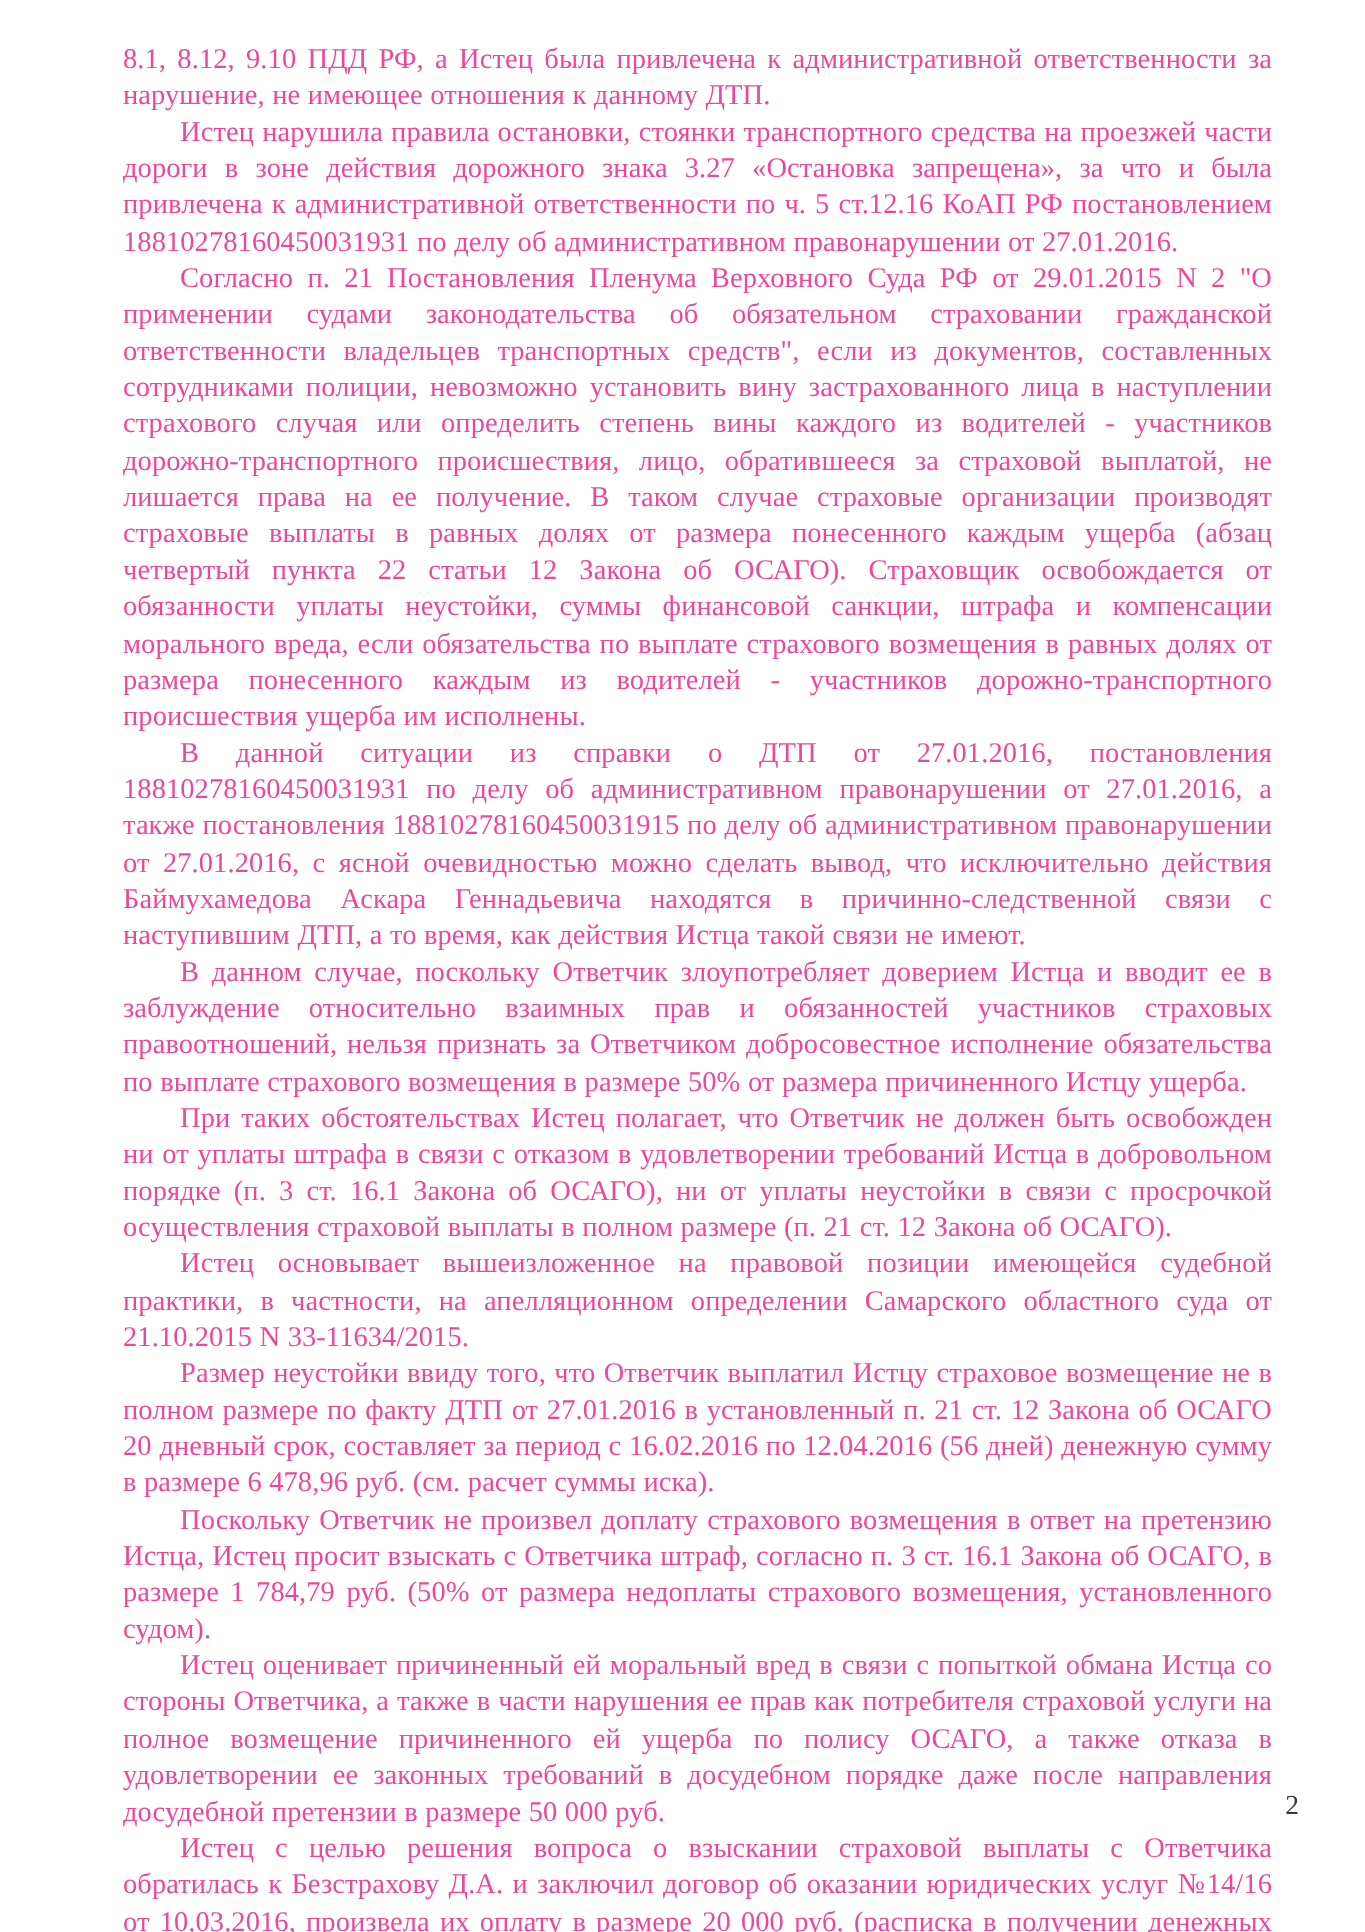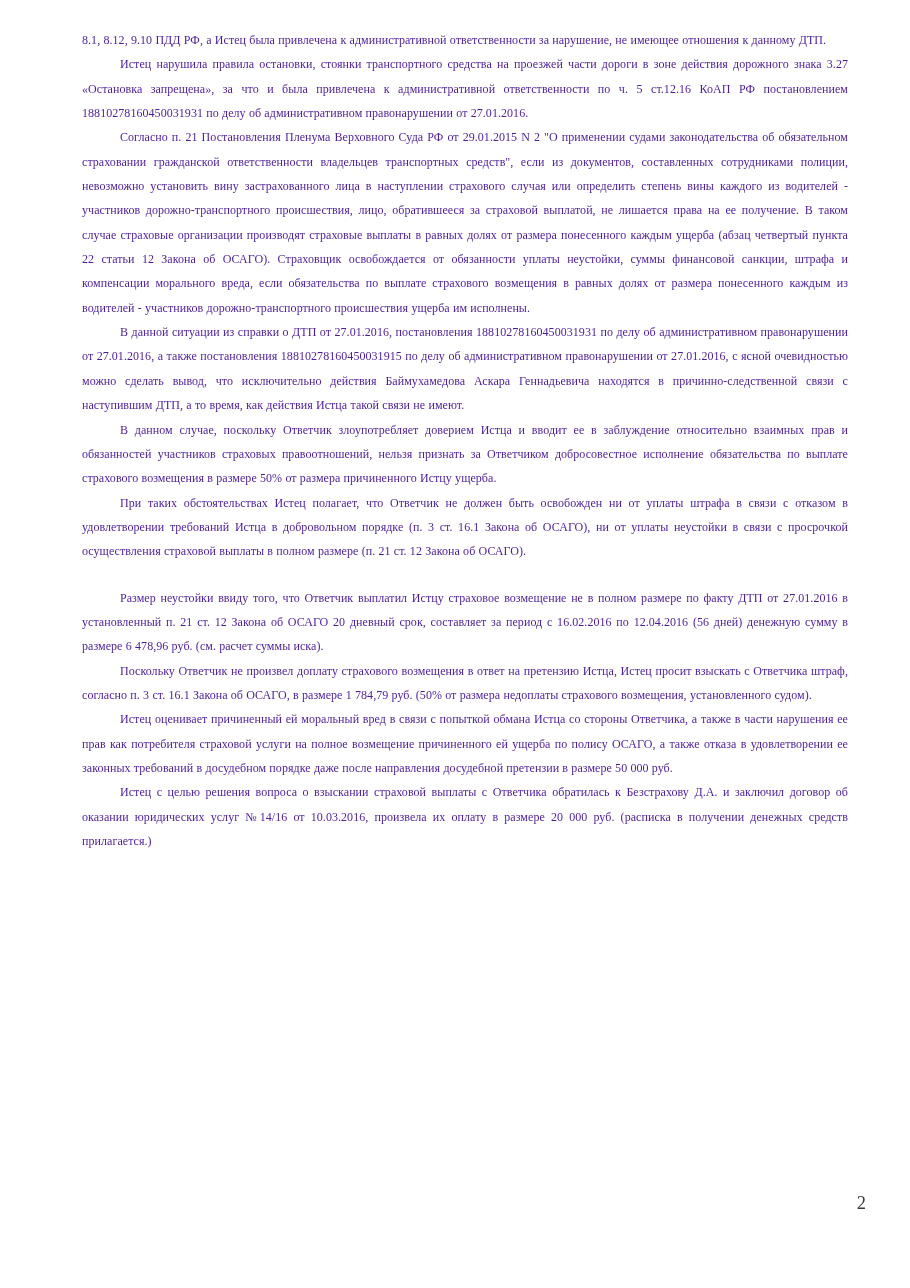--- a/index.html
+++ b/index.html
@@ -20,39 +20,38 @@
     box-sizing: border-box;
   }
   .doc-body {
     position: absolute;
     left: 82px;
     top: 28px;
     width: 766px;
   }
   .para {
     margin: 0;
-    font-size: 12px;
+    font-size: 19px;
     line-height: 24.35px;
-    color: #4c1d95;
+    color: #ec4899;
     text-align: justify;
     text-justify: inter-word;
     text-indent: 38px;
     letter-spacing: 0.05px;
     word-spacing: 0.2px;
     font-family: Liberation Serif, serif;
     -webkit-font-smoothing: antialiased;
   }
   .para.no-indent {
     text-indent: 0;
   }
   .para + .para {
     margin-top: 0;
   }
   .para.gap-before {
-    margin-top: 22px;
   }
   .page-number {
     position: absolute;
     left: 0;
     top: 1192px;
     width: 866px;
     text-align: right;
     font-size: 18.4px;
     line-height: 22px;
     color: #3a3a3a;
@@ -64,20 +63,21 @@
 
 <div class="page">
 
   <div class="doc-body">
     <p class="para no-indent">8.1, 8.12, 9.10 ПДД РФ, а Истец была привлечена к административной ответственности за нарушение, не имеющее отношения к данному ДТП.</p>
     <p class="para">Истец нарушила правила остановки, стоянки транспортного средства на проезжей части дороги в зоне действия дорожного знака 3.27 «Остановка запрещена», за что и была привлечена к административной ответственности по ч. 5 ст.12.16 КоАП РФ постановлением 18810278160450031931 по делу об административном правонарушении от 27.01.2016.</p>
     <p class="para">Согласно п. 21 Постановления Пленума Верховного Суда РФ от 29.01.2015 N 2 "О применении судами законодательства об обязательном страховании гражданской ответственности владельцев транспортных средств", если из документов, составленных сотрудниками полиции, невозможно установить вину застрахованного лица в наступлении страхового случая или определить степень вины каждого из водителей - участников дорожно-транспортного происшествия, лицо, обратившееся за страховой выплатой, не лишается права на ее получение. В таком случае страховые организации производят страховые выплаты в равных долях от размера понесенного каждым ущерба (абзац четвертый пункта 22 статьи 12 Закона об ОСАГО). Страховщик освобождается от обязанности уплаты неустойки, суммы финансовой санкции, штрафа и компенсации морального вреда, если обязательства по выплате страхового возмещения в равных долях от размера понесенного каждым из водителей - участников дорожно-транспортного происшествия ущерба им исполнены.</p>
     <p class="para">В данной ситуации из справки о ДТП от 27.01.2016, постановления 18810278160450031931 по делу об административном правонарушении от 27.01.2016, а также постановления 18810278160450031915 по делу об административном правонарушении от 27.01.2016, с ясной очевидностью можно сделать вывод, что исключительно действия Баймухамедова Аскара Геннадьевича находятся в причинно-следственной связи с наступившим ДТП, а то время, как действия Истца такой связи не имеют.</p>
     <p class="para">В данном случае, поскольку Ответчик злоупотребляет доверием Истца и вводит ее в заблуждение относительно взаимных прав и обязанностей участников страховых правоотношений, нельзя признать за Ответчиком добросовестное исполнение обязательства по выплате страхового возмещения в размере 50% от размера причиненного Истцу ущерба.</p>
     <p class="para">При таких обстоятельствах Истец полагает, что Ответчик не должен быть освобожден ни от уплаты штрафа в связи с отказом в удовлетворении требований Истца в добровольном порядке (п. 3 ст. 16.1 Закона об ОСАГО), ни от уплаты неустойки в связи с просрочкой  осуществления страховой выплаты в полном размере (п. 21 ст. 12 Закона об ОСАГО).</p>
+    <p class="para">Истец основывает вышеизложенное на правовой позиции имеющейся судебной практики, в частности, на апелляционном определении Самарского областного суда от 21.10.2015 N 33-11634/2015.</p>
     <p class="para gap-before">Размер неустойки ввиду того, что Ответчик выплатил Истцу страховое возмещение не в полном размере по факту ДТП от 27.01.2016 в установленный п. 21 ст. 12 Закона об ОСАГО 20 дневный срок, составляет за период с 16.02.2016 по 12.04.2016 (56 дней) денежную сумму в размере 6 478,96 руб. (см. расчет суммы иска).</p>
     <p class="para">Поскольку Ответчик не произвел доплату страхового возмещения в ответ на претензию Истца, Истец просит взыскать с Ответчика штраф, согласно п. 3 ст. 16.1 Закона об ОСАГО, в размере  1 784,79 руб. (50% от размера недоплаты страхового возмещения, установленного судом).</p>
     <p class="para">Истец оценивает причиненный ей моральный вред в связи с попыткой обмана Истца со стороны Ответчика, а также в части нарушения ее прав как потребителя страховой услуги на полное возмещение причиненного ей ущерба по полису ОСАГО, а также отказа в удовлетворении ее законных требований в досудебном порядке даже после направления досудебной претензии в размере 50 000 руб.</p>
     <p class="para">Истец с целью решения вопроса о взыскании страховой выплаты с Ответчика обратилась к Безстрахову Д.А. и заключил договор об оказании юридических услуг №14/16 от 10.03.2016, произвела их оплату в размере 20 000 руб. (расписка в получении денежных средств прилагается.)</p>
 
   </div>
 
   <div class="page-number">2</div>
 
 </div>

